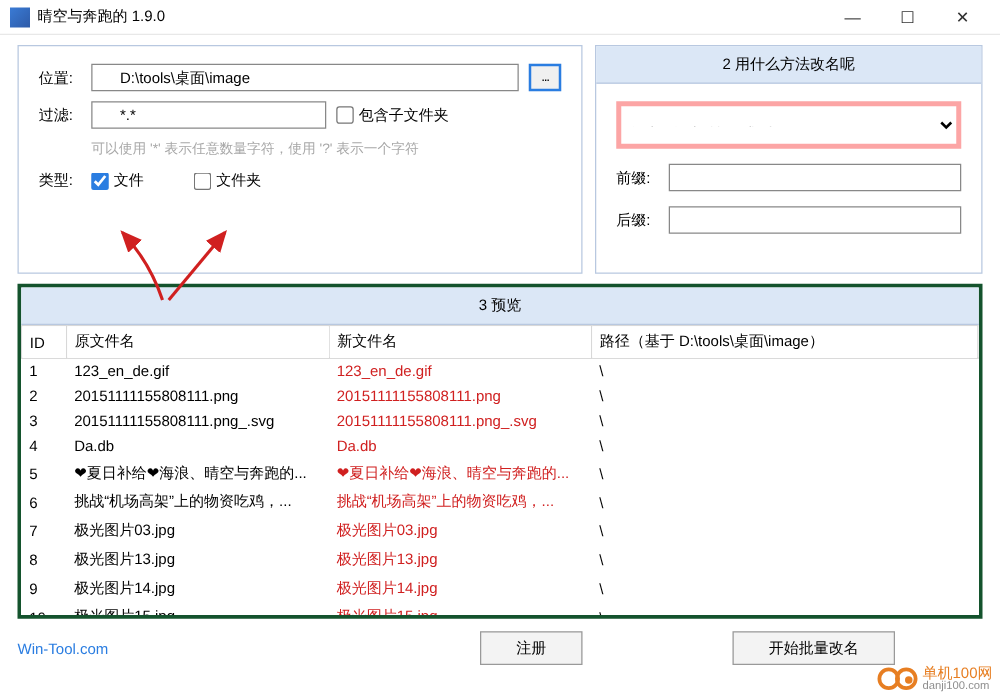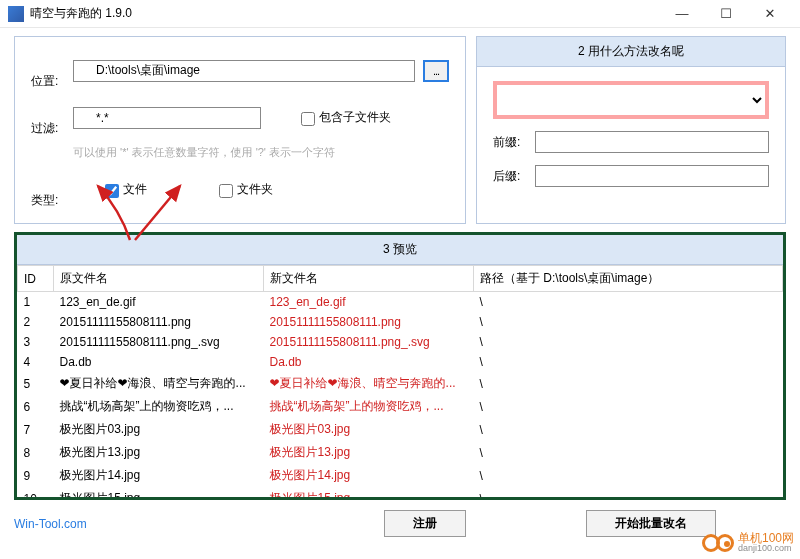--- a/index.html
+++ b/index.html
@@ -16,45 +16,45 @@
   .toprow { display: flex; gap: 10px; }
   
   .panel { border: 1px solid #b8c8e0; }
   .panel .phead { background: #dbe7f6; padding: 6px 0; text-align: center; border-bottom: 1px solid #b8c8e0; }
   .panel .pbody { padding: 14px 16px; }
   
   .left { flex: 0 0 452px; }
   .right { flex: 1; }
   
   .row { display: flex; align-items: center; margin-bottom: 8px; gap: 8px; }
-  .lbl { width: 34px; margin-top: 22px; }
+  .lbl { width: 34px; }
   .tin { border: 1px solid #888; height: 22px; padding: 0 22px; font-size: 12px; }
   .loc { flex: 1; }
   .browse { width: 26px; height: 22px; border: 2px solid #2a7de1; background: #f0f0f0; display: flex; align-items: center; justify-content: center; font-size: 11px; letter-spacing: -1px; }
   .filter { width: 188px; }
   .hint { color: #a8a8a8; font-size: 11px; margin-left: 42px; margin-bottom: 10px; }
-  .chk { display: inline-flex; align-items: flex-end; gap: 4px; margin-left: 32px; }
+  .chk { display: inline-flex; align-items: center; gap: 4px; }
   .chk input { width: 14px; height: 14px; margin: 0; accent-color: #2a7de1; }
   
   .sel { width: 100%; height: 38px; border: 4px solid #fca5a5; padding: 14px 4px; background: #fff; }
   .rrow { display: flex; align-items: center; margin-bottom: 12px; gap: 8px; }
   .rlbl { width: 34px; }
   
   .preview { margin-top: 8px; border: 3px solid #14532d; }
   .table-wrap { height: 232px; overflow-y: scroll; background: #fff; }
   table { width: 100%; border-collapse: collapse; font-size: 12px; }
   th { text-align: left; background: #fff; border: 1px solid #d8d8d8; padding: 4px 6px; font-weight: normal; position: sticky; top: 0; }
   td { padding: 3px 6px; border-bottom: 0; }
   .c1 { width: 36px; }
   .c2 { width: 210px; }
   .c3 { width: 210px; color: #d02020; }
   
   .footer { display: flex; align-items: center; padding: 6px 14px; }
   .wt { color: #2a7de1; }
-  .btn { border: 1px solid #999; background: #f3f3f3; padding: 4px 28px; font-size: 12px; font-weight: bold; }
+  .btn { border: 1px solid #999; background: #f3f3f3; padding: 4px 28px; font-size: 12px; }
   .spacer { flex: 1; }
   
   
   .arrow { position: absolute; pointer-events: none; }
   
   
   .wm { position: absolute; right: 6px; bottom: 6px; display: flex; align-items: center; gap: 4px; opacity: 0.95; }
   .wm .circ { width: 18px; height: 18px; border: 3px solid #e67817; border-radius: 50%; position: relative; }
   .wm .circ.b::after { content: ""; position: absolute; width: 6px; height: 6px; background: #e67817; border-radius: 50%; right: 1px; top: 4px; }
   .wm .txt { font-size: 12px; color: #e67817; line-height: 1; }
@@ -112,21 +112,21 @@
       <div class="pbody">
         <div class="rrow">
           <select class="sel">
             <option>添加: 添加前缀或后缀</option>
           </select>
         </div>
         <div class="rrow">
           <span class="rlbl">前缀:</span>
           <input class="tin" style="flex: 1 1 0%;">
         </div>
-        <div class="rrow" style="margin-bottom:0">
+        <div class="rrow" style="margin-bottom:17px">
           <span class="rlbl">后缀:</span>
           <input class="tin" style="flex: 1 1 0%;">
         </div>
       </div>
     </div>
   </div>
 
   <div class="panel preview">
     <div class="phead">3 预览</div>
     <div class="table-wrap">

